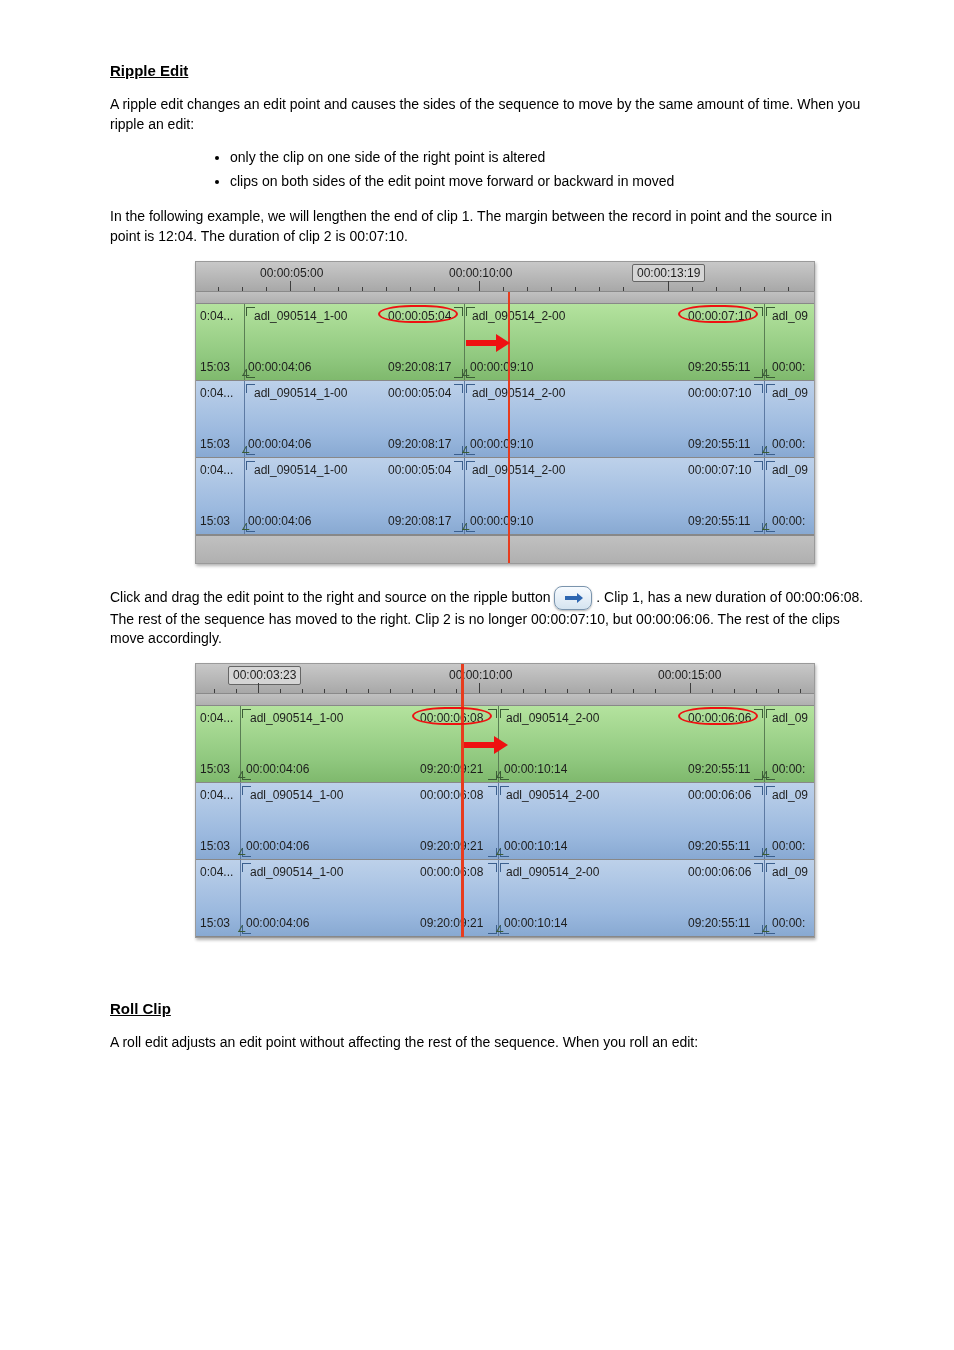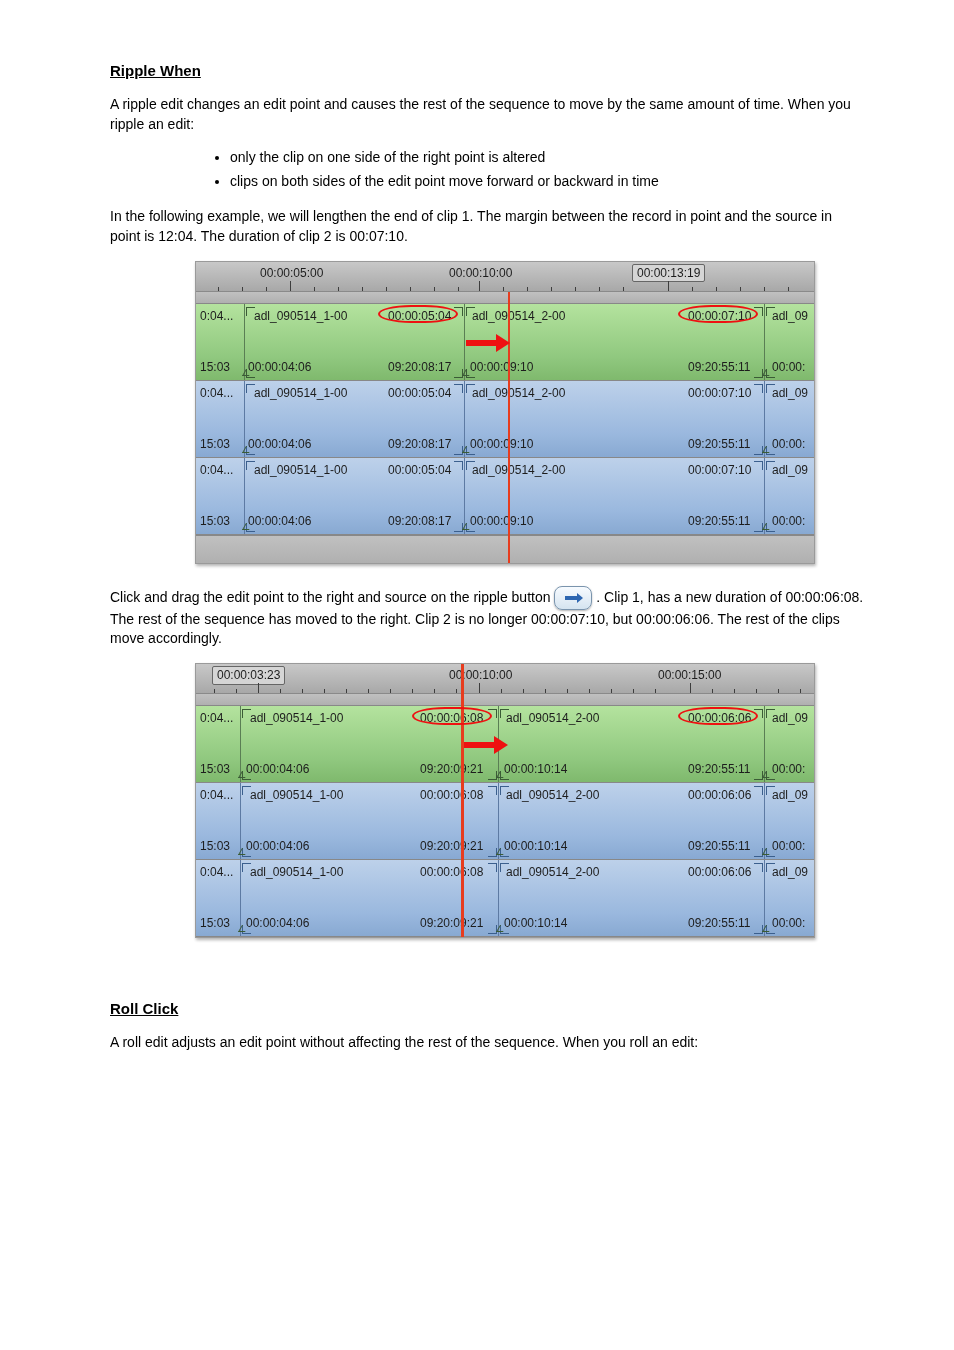--- a/index.html
+++ b/index.html
@@ -90,25 +90,25 @@
   .circle { position:absolute; border:2px solid #e11; border-radius:50%/60%; width:80px; height:18px; z-index:6; }
   .red-arrow { position:absolute; width:48px; height:18px; z-index:6; }
   .red-arrow::before{ content:""; position:absolute; left:0; top:6px; width:30px; height:6px; background:#e11; }
   .red-arrow::after{ content:""; position:absolute; left:30px; top:0; border-left:14px solid #e11; border-top:9px solid transparent; border-bottom:9px solid transparent; }
   .tail { height:28px; background: linear-gradient(#c0c0c0,#b0b0b0); border-top:1px solid #888; }
   .tail.with-line { position:relative; }
 </style>
 </head>
 <body>
 
-<h2>Ripple When</h2>
-<p>A ripple edit changes an edit point and causes the rest of the sequence to move by the same amount of time. When you ripple an edit:</p>
+<h2>Ripple Edit</h2>
+<p>A ripple edit changes an edit point and causes the sides of the sequence to move by the same amount of time. When you ripple an edit:</p>
 <ul class="bullets">
   <li>only the clip on one side of the right point is altered</li>
-  <li>clips on both sides of the edit point move forward or backward in time</li>
+  <li>clips on both sides of the edit point move forward or backward in moved</li>
 </ul>
 <p>In the following example, we will lengthen the end of clip 1. The margin between the record in point and the source in point is 12:04. The duration of clip 2 is 00:07:10.</p>
 
 <div class="timeline">
   <div class="ruler">
     <span class="label" style="left:64px">00:00:05:00</span>
     <span class="label" style="left:253px">00:00:10:00</span>
     <span class="label boxed" style="left:436px">00:00:13:19</span>
     <div class="ticks">
       <span class="tick-major" style="left:94px"></span>
@@ -223,21 +223,21 @@
 </div>
 
 <p>
   <span>Click and drag the edit point to the right and source on the ripple button </span>
   <span class="inline-btn"></span>
   <span>. Clip 1, has a new duration of 00:00:06:08. The rest of the sequence has moved to the right. Clip 2 is no longer 00:00:07:10, but 00:00:06:06. The rest of the clips move accordingly.</span>
 </p>
 
 <div class="timeline">
   <div class="ruler">
-    <span class="label boxed" style="left:16px">00:00:03:23</span>
+    <span class="label boxed" style="left:32px">00:00:03:23</span>
     <span class="label" style="left:253px">00:00:10:00</span>
     <span class="label" style="left:462px">00:00:15:00</span>
     <div class="ticks">
       <span class="tick-major" style="left:62px"></span>
         <span class="tick-major" style="left:283px"></span>
         <span class="tick-major" style="left:494px"></span>
       <span class="tick-minor" style="left:18px"></span>
         <span class="tick-minor" style="left:40px"></span>
         <span class="tick-minor" style="left:84px"></span>
       <span class="tick-minor" style="left:106px"></span>
@@ -340,14 +340,14 @@
     <span class="txt bot-row" style="left:492px">09:20:55:11</span>
     <span class="txt bot-row" style="left:576px">00:00:</span>
     <span class="lfoot" style="left:44px"></span>
       <span class="lfoot" style="left:302px"></span>
       <span class="lfoot" style="left:568px"></span>
   </div>
   <div class="playhead dotted" style="left:265px; top:0; bottom:0;"></div>
 </div>
 
 <div style="height:28px"></div>
-<h2>Roll Click</h2>
+<h2>Roll Clip</h2>
 <p>A roll edit adjusts an edit point without affecting the rest of the sequence. When you roll an edit:</p>
 
 </body></html>

